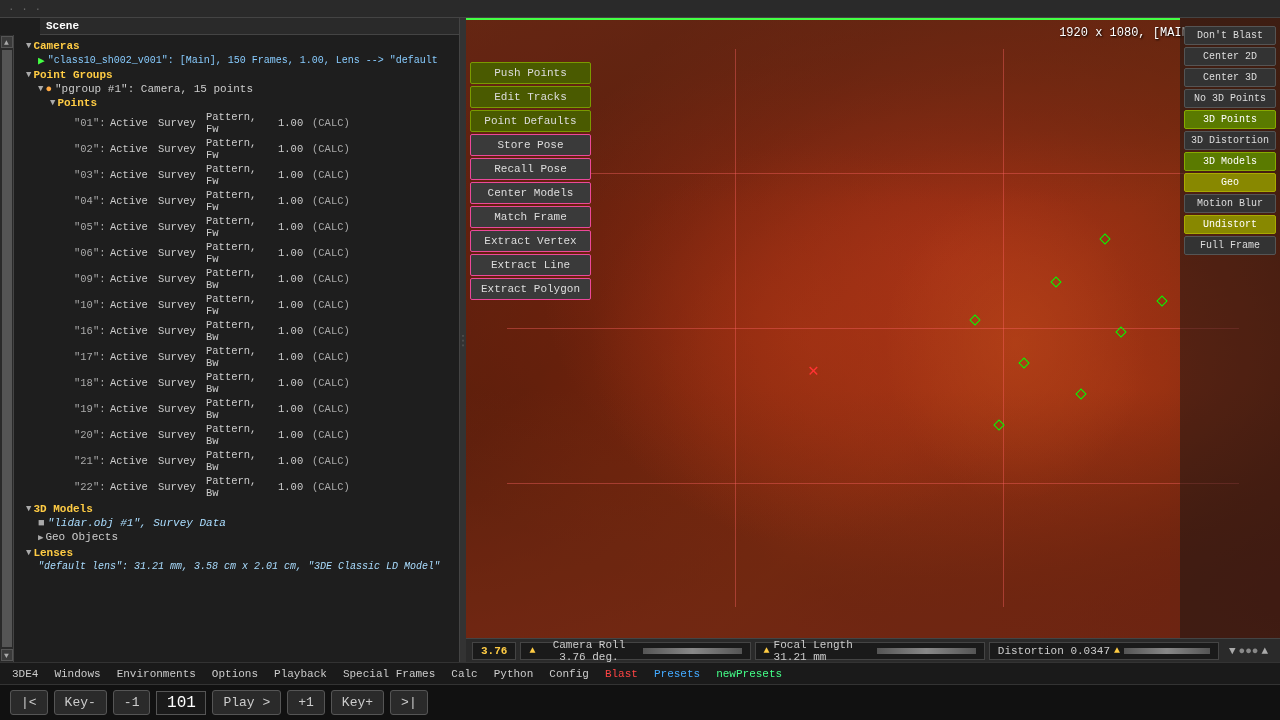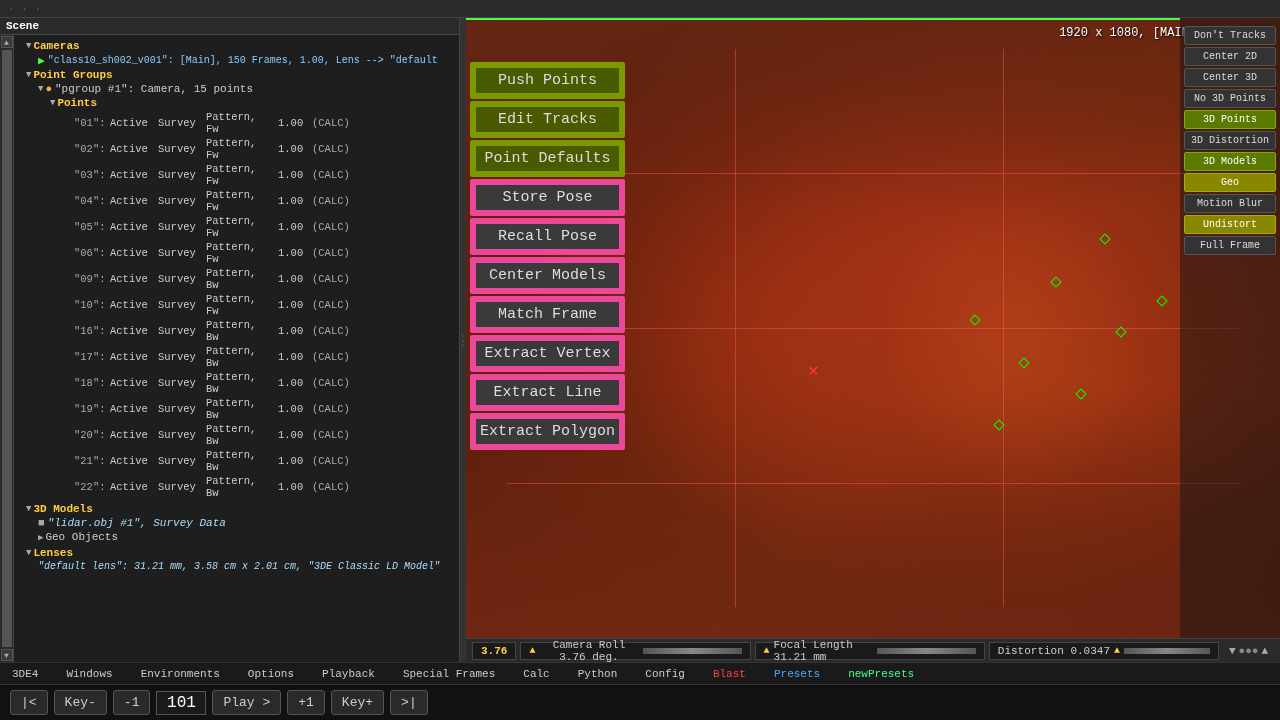--- a/index.html
+++ b/index.html
@@ -41,20 +41,21 @@
       overflow: hidden;
     }
 
     #left-panel-header {
       background: #2a2a2a;
       padding: 2px 6px;
       border-bottom: 1px solid #444;
       display: flex;
       justify-content: space-between;
       align-items: center;
+      margin-left: 40px;
     }
 
     #scene-tree {
       flex: 1;
       overflow-y: auto;
       padding: 4px 0;
     }
 
     .tree-item {
       padding: 1px 4px;
@@ -205,27 +206,27 @@
       position: absolute;
       left: 0;
       top: 40px;
       display: flex;
       flex-direction: column;
       gap: 2px;
       padding: 4px;
     }
 
     .action-btn {
-      padding: 4px 4px;
-      font-size: 15px;
+      padding: 4px 10px;
+      font-size: 11px;
       font-family: 'Courier New', monospace;
       cursor: pointer;
       background: #3a3a3a;
       color: #dddddd;
-      border: 6px solid #ec4899;
+      border: 1px solid #ec4899;
       border-radius: 2px;
       text-align: center;
       min-width: 100px;
     }
     .action-btn.highlighted { background: #4a5a00; border-color: #7a9a00; }
 
     
     #status-bar {
       height: 24px;
       background: #2a2a2a;
@@ -631,21 +632,21 @@
             <button class="action-btn">Center Models</button>
             <button class="action-btn">Match Frame</button>
             <button class="action-btn">Extract Vertex</button>
             <button class="action-btn">Extract Line</button>
             <button class="action-btn">Extract Polygon</button>
           </div>
       </div>
 
       <div id="right-buttons">
         <div id="right-buttons-list" style="display: flex; flex-direction: column; gap: 2px;">
-            <button class="right-btn">Don't Tracks</button>
+            <button class="right-btn">Don't Blast</button>
             <button class="right-btn">Center 2D</button>
             <button class="right-btn">Center 3D</button>
             <button class="right-btn">No 3D Points</button>
             <button class="right-btn active">3D Points</button>
             <button class="right-btn">3D Distortion</button>
             <button class="right-btn active">3D Models</button>
             <button class="right-btn yellow">Geo</button>
             <button class="right-btn">Motion Blur</button>
             <button class="right-btn yellow">Undistort</button>
             <button class="right-btn">Full Frame</button>
@@ -678,21 +679,21 @@
         <span style="color:#aaa;">▼</span>
         <span style="color:#888;">●●●</span>
         <span style="color:#aaa;">▲</span>
       </div>
     </div>
   </div>
 
 </div>
 
 <div id="menu-bar">
-  <div id="menu-bar-items" style="display: flex; align-items: flex-end; gap: 12px;">
+  <div id="menu-bar-items" style="display: flex; align-items: flex-end; gap: 0px;">
       <span class="menu-item">3DE4</span>
       <span class="menu-item">Windows</span>
       <span class="menu-item">Environments</span>
       <span class="menu-item">Options</span>
       <span class="menu-item">Playback</span>
       <span class="menu-item">Special Frames</span>
       <span class="menu-item">Calc</span>
       <span class="menu-item">Python</span>
       <span class="menu-item">Config</span>
       <span class="menu-item blast">Blast</span>

